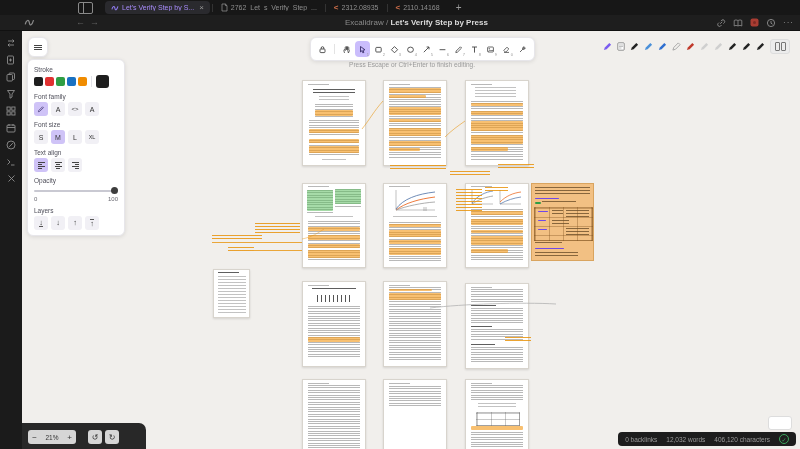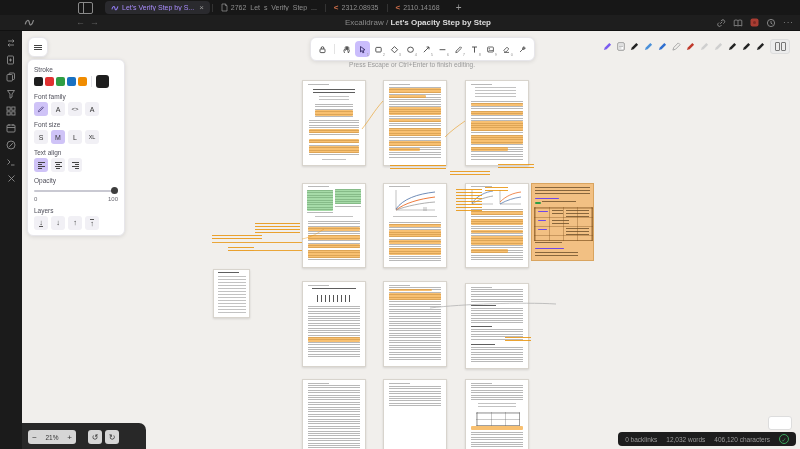--- a/index.html
+++ b/index.html
@@ -132,21 +132,21 @@
 
   <div class="titlebar">
     <svg class="logo" width="11" height="11" viewBox="0 0 9 9">
         <path d="M1,6 C2,2 4,2 4.4,4.8 C4.8,7.6 6.5,7 7.8,2.6" stroke="#8a8a8a" stroke-width="1" fill="none"></path>
       </svg>
     <span class="nav-arrow" style="left:76px;">←</span>
     <span class="nav-arrow" style="left:90px;">→</span>
     <div class="crumb">
       <span class="dim">Excalidraw</span>
       <span class="dim">/</span>
-      <span class="ttl">Let's Opacity Step by Step</span>
+      <span class="ttl">Let's Verify Step by Press</span>
     </div>
     <div class="tb-actions">
       <svg width="10" height="10" viewBox="0 0 10 10">
           <path d="M4.2,5.8 L6.2,3.8 M3,4.6 l-1,1 a1.8,1.8 0 0 0 2.5,2.5 l1,-1 M7.4,5.6 l1,-1 a1.8,1.8 0 0 0 -2.5,-2.5 l-1,1" stroke="#8f8f8f" stroke-width="0.9" fill="none"></path>
         </svg>
       <svg width="10" height="10" viewBox="0 0 10 10">
           <path d="M5,2.6 C4,1.8 2,1.8 1.2,2.5 V8 C2,7.3 4,7.3 5,8 C6,7.3 8,7.3 8.8,8 V2.5 C8,1.8 6,1.8 5,2.6 Z M5,2.6 V8" stroke="#8f8f8f" stroke-width="0.8" fill="none"></path>
         </svg>
       <svg width="9" height="9" viewBox="0 0 9 9">
           <rect x="0.5" y="0.5" width="8" height="8" rx="2" fill="#a83c32"></rect>

